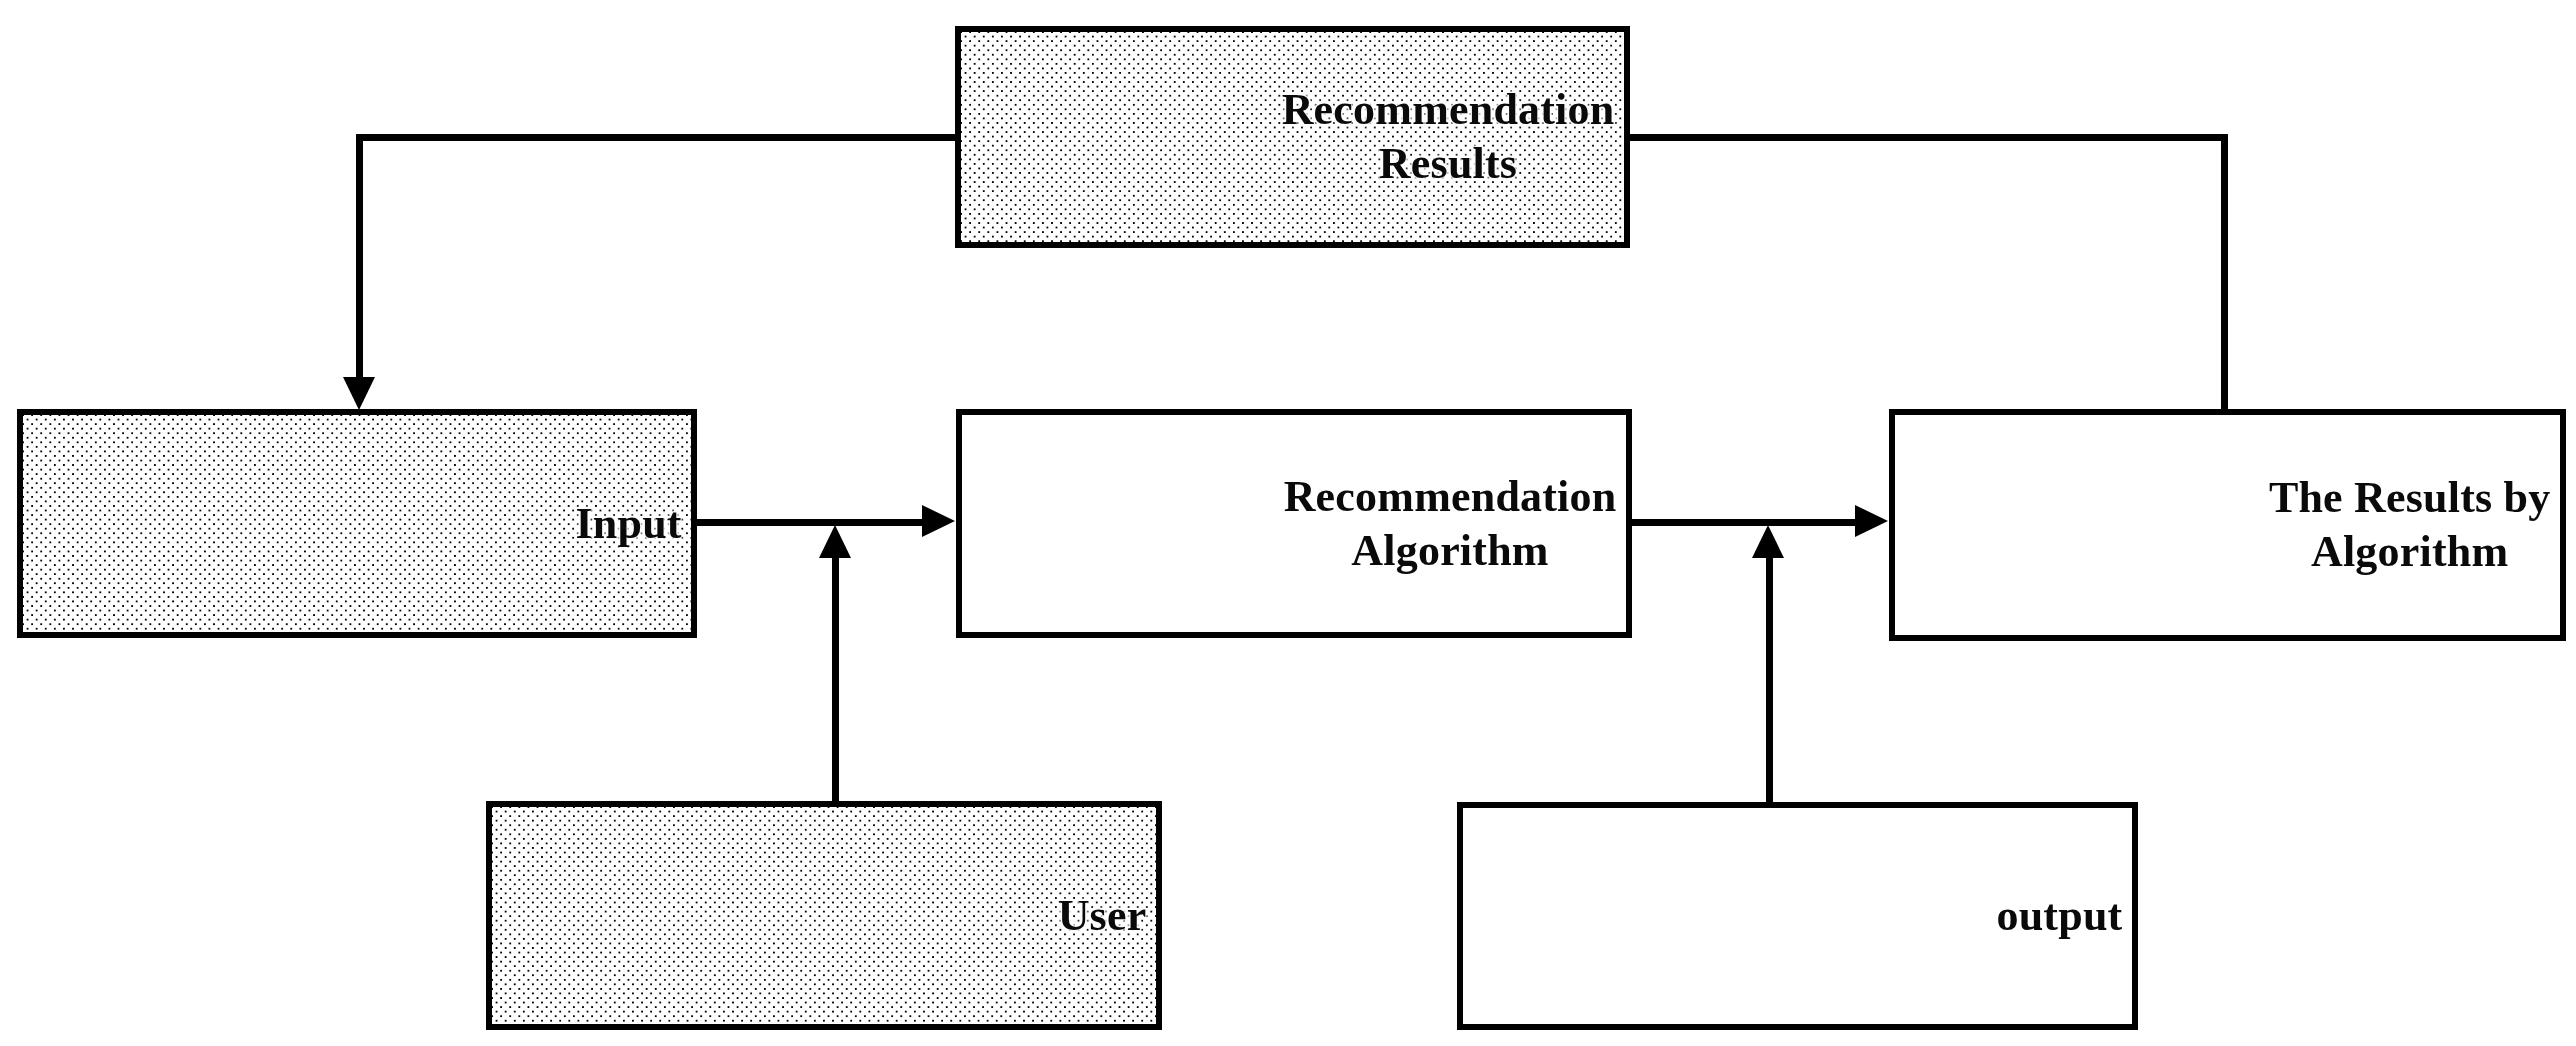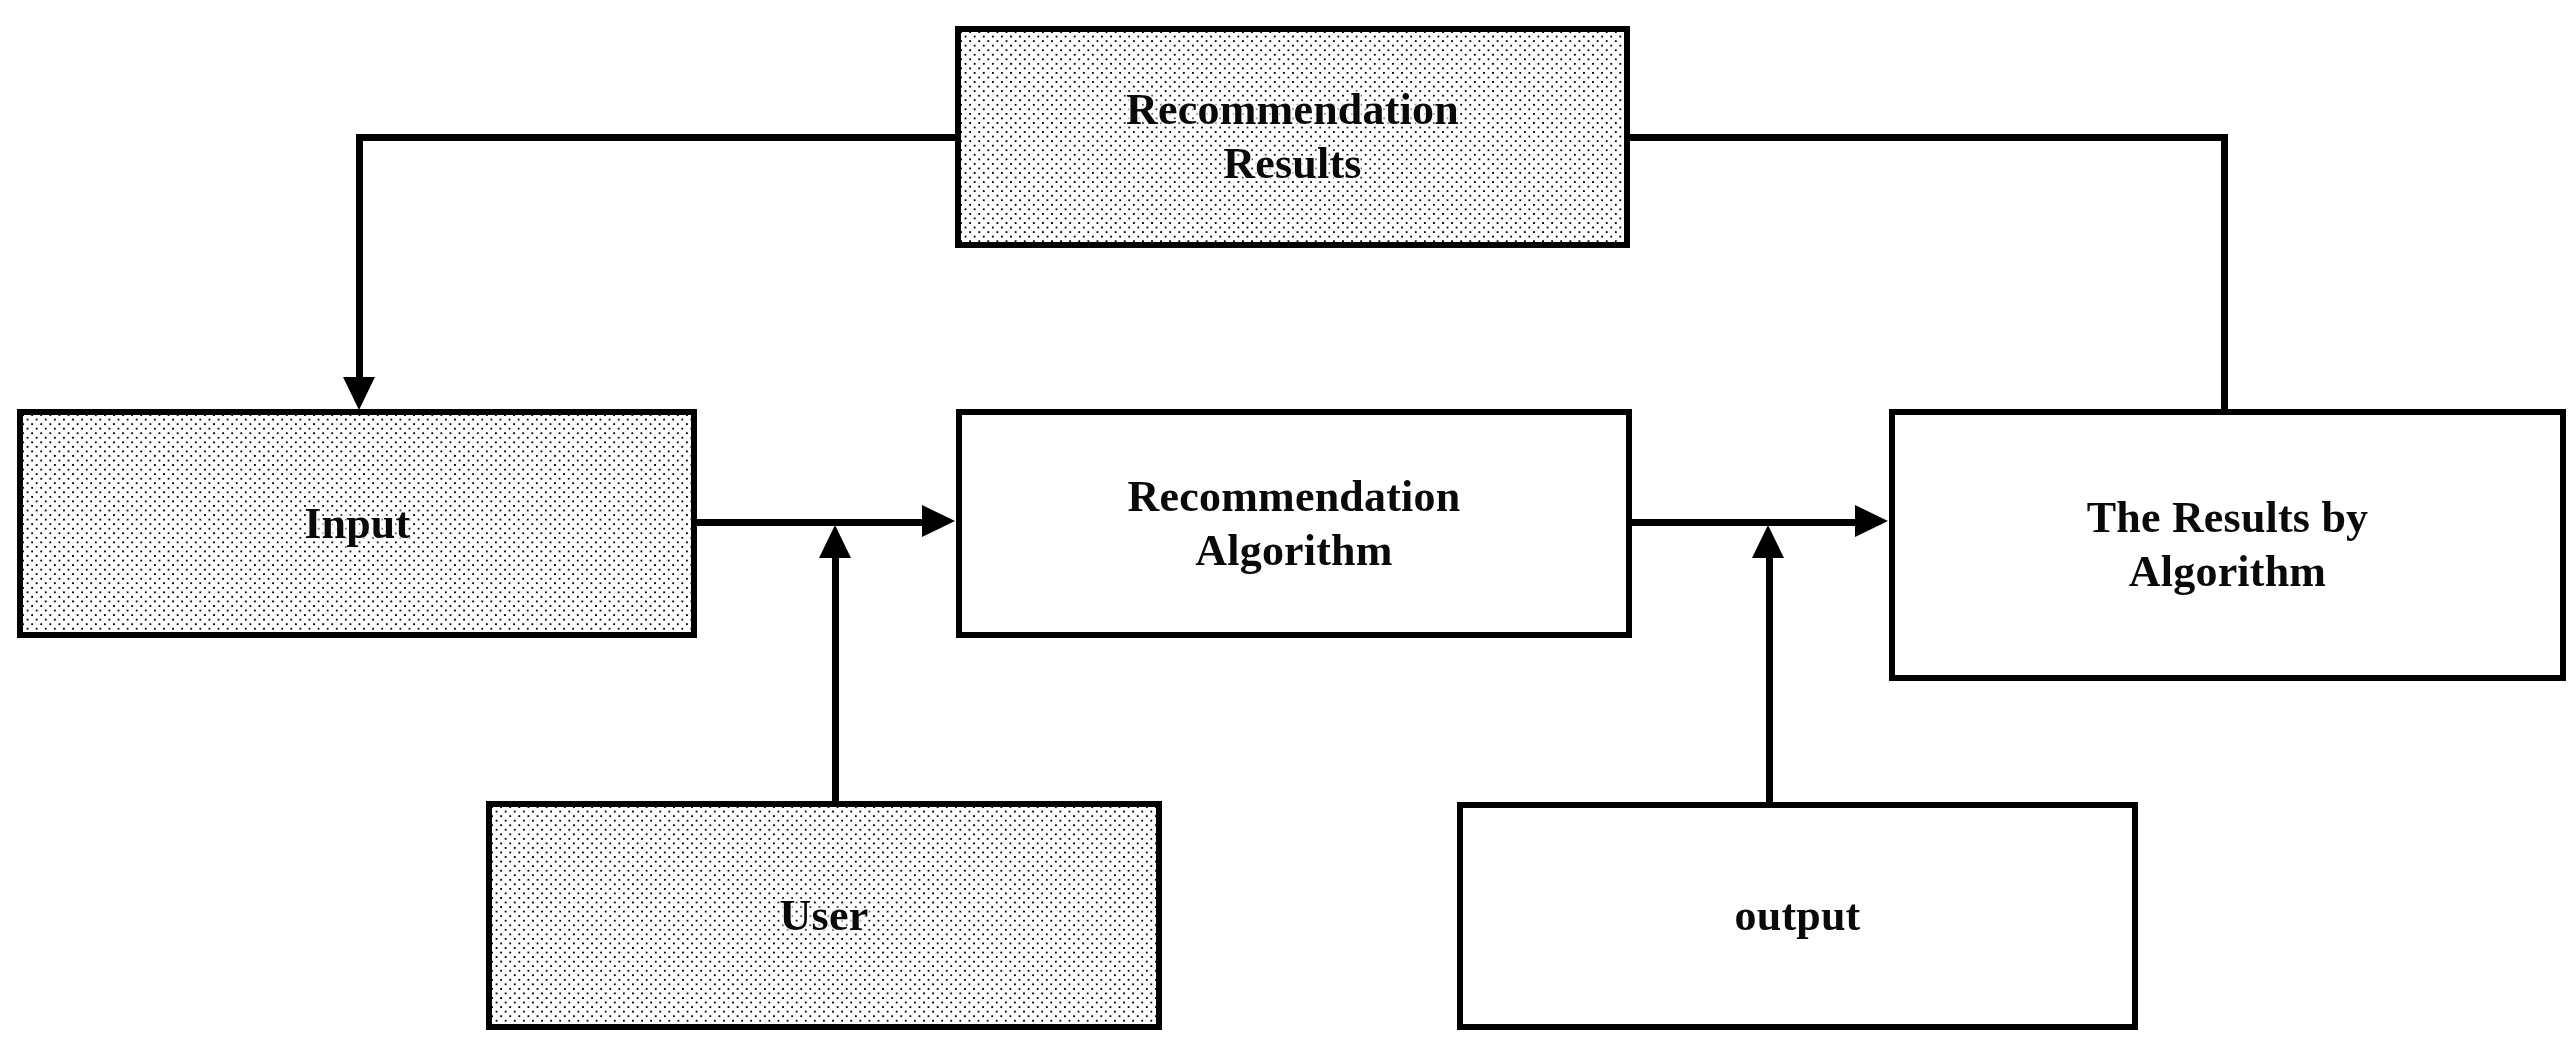--- a/index.html
+++ b/index.html
@@ -18,21 +18,21 @@
   }
 
   
   .node {
     position: absolute;
     box-sizing: border-box;
     border: 6.7px solid #000000;
     background: #ffffff;
     display: flex;
     align-items: center;
-    justify-content: center;
+    justify-content: flex-end;
     text-align: center;
     z-index: 3;
   }
   .node .node-label {
     position: relative;
     z-index: 2;
     font-weight: bold;
     font-size: 44px;
     line-height: 1.22;
     color: #0a0a0a;
@@ -121,21 +121,21 @@
 
   <div class="node fill-dotted" style="left:17.3px; top:409px; width:680px; height:229px;">
     <span class="node-label">Input</span>
   </div>
 
   <div class="node" style="left:956px; top:409px; width:676px; height:229px;">
     <span class="node-label">Recommendation
 Algorithm</span>
   </div>
 
-  <div class="node" style="left:1889px; top:409px; width:677px; height:272px;">
+  <div class="node" style="left:1889px; top:409px; width:677px; height:232px;">
     <span class="node-label">The Results by
 Algorithm</span>
   </div>
 
   <div class="node fill-dotted" style="left:486px; top:801px; width:676px; height:229px;">
     <span class="node-label">User</span>
   </div>
 
   <div class="node" style="left:1413px; top:802px; width:681px; height:228px;margin-left:44px;">
     <span class="node-label">output</span>

